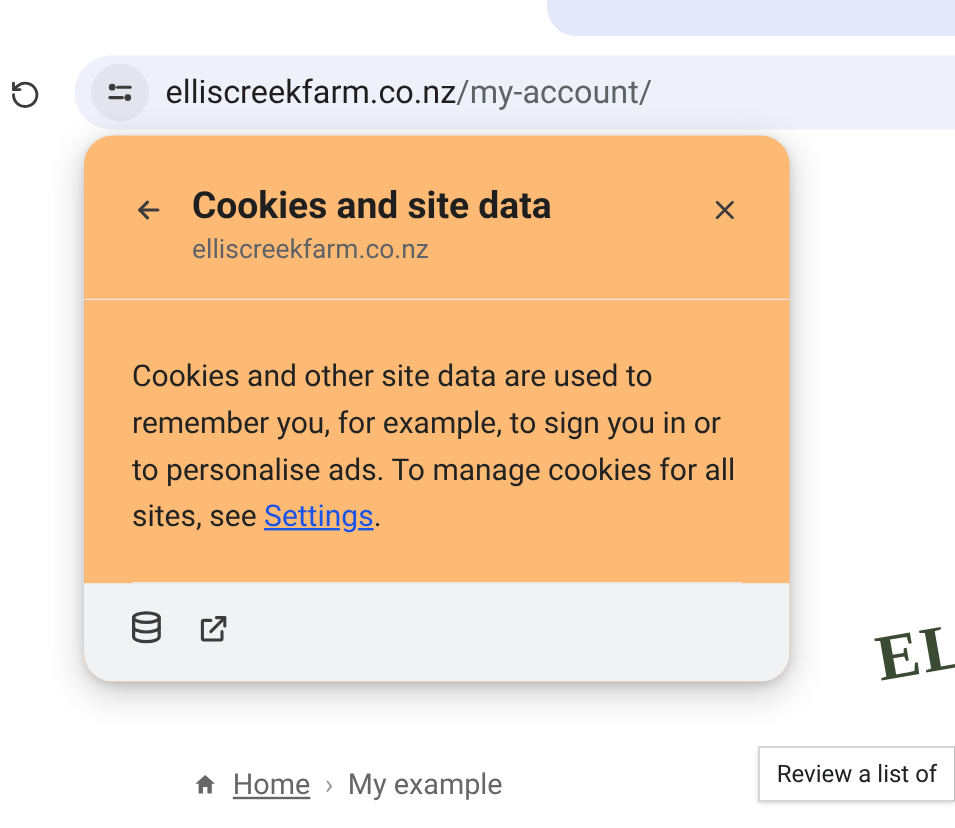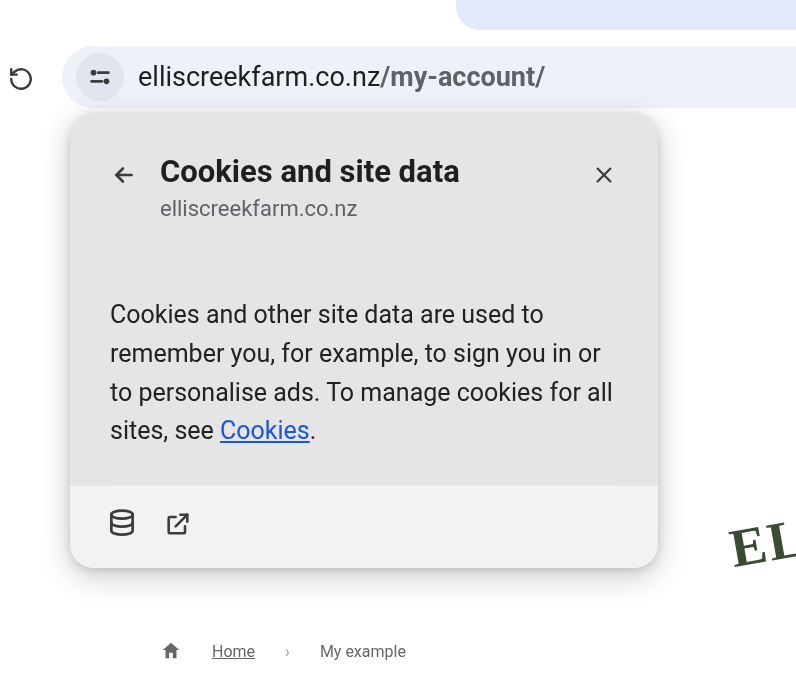--- a/index.html
+++ b/index.html
@@ -11,35 +11,35 @@
 
   
   .reload { position: absolute; left: 4px; top: 62px; width: 34px; height: 34px; display:flex; align-items:center; justify-content:center; color:#3c3c3c; cursor:pointer; }
   .reload svg { width: 26px; height: 26px; }
 
   
   .addr-bar { position: absolute; left: 62px; top: 46px; right: 0; height: 62px; background: #eef1fa; border-radius: 32px 0 0 32px; display:flex; align-items:center; padding-left: 14px; }
   .site-chip { width: 48px; height: 48px; border-radius: 24px; background: #e2e5ee; display:flex; align-items:center; justify-content:center; color:#3c3c3c; margin-right: 14px; cursor:pointer; }
   .site-chip svg { width: 26px; height: 20px; }
   .addr-text { font-size: 27px; color:#1f1f1f; white-space: nowrap; }
-  .addr-text .path { color:#5f6368;font-weight:bold; }
+  .addr-text .path { color:#5f6368; }
 
   
   .page-bg { position: absolute; left:0; right:0; top: 122px; bottom:0; background:#fff; }
-  .breadcrumb { position: absolute; left: 160px; top: 640px; display:flex; align-items:center; gap:30px; color:#666; font-size:16px; }
+  .breadcrumb { position: absolute; left: 160px; top: 640px; display:flex; align-items:center; gap:12px; color:#666; font-size:24px; }
   .breadcrumb .home-link { color:#666; text-decoration: underline; }
   .breadcrumb .sep { color:#999; }
   .home-ic { width:22px; height:22px; }
   .bg-logo { position:absolute; right:-10px; top:390px; font-family: Georgia, 'Times New Roman', serif; font-weight:800; font-size:54px; color:#3a4a33; transform: rotate(-10deg); letter-spacing:2px; }
 
   
   .tooltip { position:absolute; right:0; bottom:22px; background:#fff; border:1px solid #bdbdbd; padding:10px 14px; font-size:20px; color:#202124; box-shadow: 0 2px 4px rgba(0,0,0,.15); white-space:nowrap; }
 
   
-  .dialog { position:absolute; left:70px; top:113px; width:588px; background:#e5e5e5; border-radius:24px; box-shadow: 0 8px 30px rgba(0,0,0,.22), 0 2px 8px rgba(0,0,0,.12); overflow:hidden; }
+  .dialog { position:absolute; left:70px; top:113px; width:588px; background:#fdba74; border-radius:24px; box-shadow: 0 8px 30px rgba(0,0,0,.22), 0 2px 8px rgba(0,0,0,.12); overflow:hidden; }
   .dlg-head { padding: 40px 36px 28px 36px; display:flex; align-items:flex-start; }
   .back-btn { width:36px; height:36px; display:flex; align-items:center; justify-content:center; color:#3c3c3c; margin-right:18px; margin-top:4px; cursor:pointer; }
   .back-btn svg { width:26px; height:26px; }
   .head-text { flex:1; }
   .dlg-title { font-size:31px; font-weight:700; color:#1f1f1f; margin-bottom:6px; }
   .dlg-sub { font-size:22px; color:#5f6368; }
   .close-btn { width:36px; height:36px; display:flex; align-items:center; justify-content:center; color:#3c3c3c; margin-top:4px; margin-left:12px; cursor:pointer; }
   .close-btn svg { width:22px; height:22px; }
   .dlg-sep { height:1px; background:#e3e6ef; margin: 0; }
   .dlg-body { padding: 46px 40px 34px 40px; font-size:25px; line-height:1.55; color:#222; }
@@ -109,35 +109,36 @@
         <div class="dlg-sub">elliscreekfarm.co.nz</div>
       </div>
       <div class="close-btn">
         <svg viewBox="0 0 24 24" fill="none" stroke="currentColor" stroke-width="2.4" stroke-linecap="round">
             <path d="M5 5l14 14M19 5L5 19"></path>
           </svg>
       </div>
     </div>
     <div class="dlg-sep"></div>
     <div class="dlg-body">
-      <span>Cookies and other site data are used to remember you, for example, to sign you in or to personalise ads. To manage cookies for all sites, see </span><a class="settings-link">Cookies</a><span>.</span>
+      <span>Cookies and other site data are used to remember you, for example, to sign you in or to personalise ads. To manage cookies for all sites, see </span><a class="settings-link">Settings</a><span>.</span>
     </div>
     <div class="thin-sep"></div>
     <div class="dlg-foot">
       <div class="db-icon">
         <svg viewBox="0 0 24 24" fill="none" stroke="currentColor" stroke-width="2" stroke-linecap="round" stroke-linejoin="round">
             <ellipse cx="12" cy="5" rx="8" ry="3"></ellipse>
             <path d="M4 5v6c0 1.66 3.58 3 8 3s8-1.34 8-3V5"></path>
             <path d="M4 11v6c0 1.66 3.58 3 8 3s8-1.34 8-3v-6"></path>
           </svg>
       </div>
       <div class="ext-icon">
         <svg viewBox="0 0 24 24" fill="none" stroke="currentColor" stroke-width="2.2" stroke-linecap="round" stroke-linejoin="round">
             <path d="M14 4h6v6"></path>
             <path d="M20 4L10 14"></path>
             <path d="M18 14v5a1 1 0 0 1-1 1H5a1 1 0 0 1-1-1V7a1 1 0 0 1 1-1h5"></path>
           </svg>
       </div>
     </div>
   </div>
 
+  <div class="tooltip">Review a list of</div>
 
 </div>
 
 </body></html>

